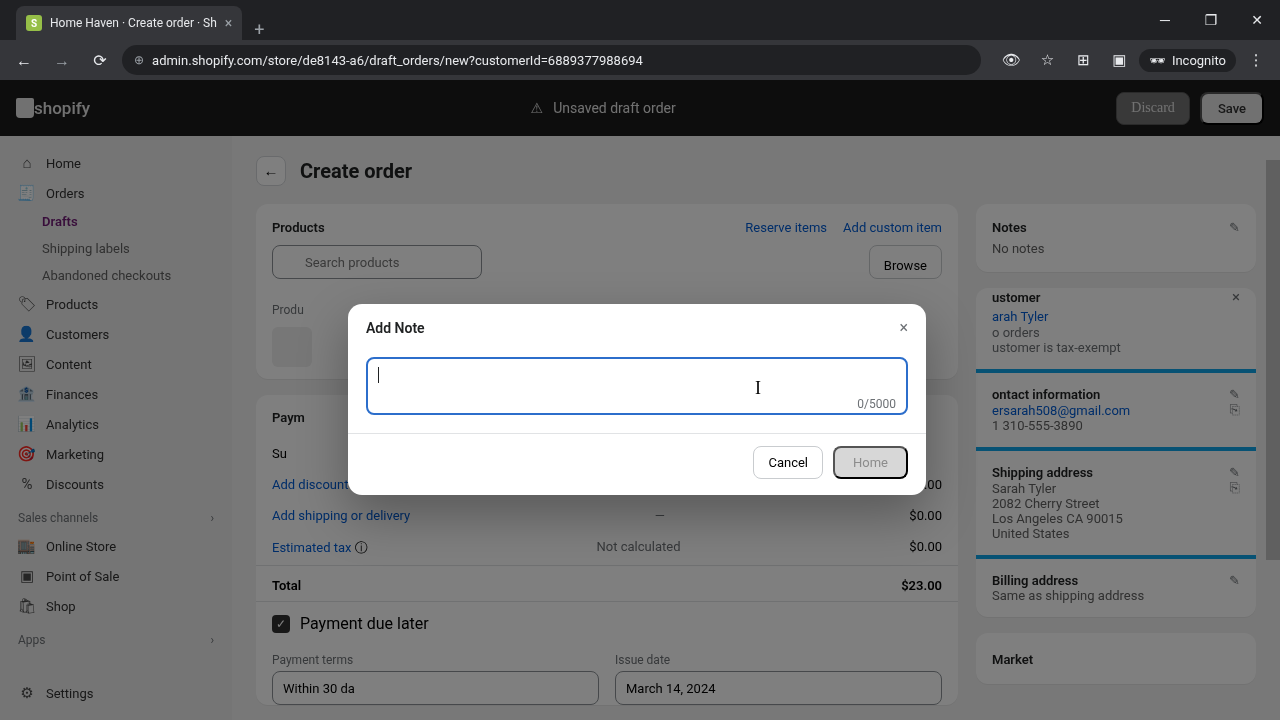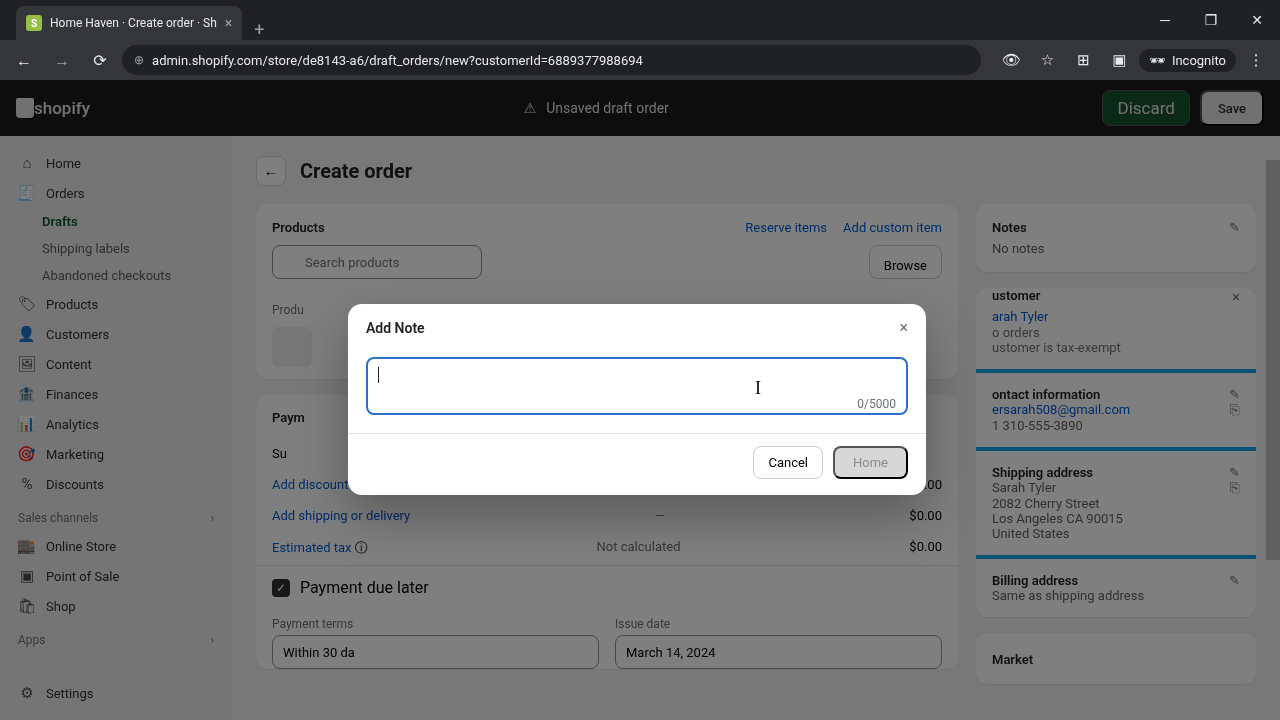--- a/index.html
+++ b/index.html
@@ -28,29 +28,29 @@
 
 .app-viewport { position: absolute; top: 80px; left: 0; right: 0; bottom: 0; background: #f1f1f1; overflow: hidden; }
 .dim-overlay { position: absolute; inset: 0; background: rgba(0,0,0,0.5); z-index: 50; }
 
 .top-banner { height: 56px; background: #1a1a1a; display: flex; align-items: center; padding: 0 16px; color: #e3e3e3; }
 .shopify-logo { display: flex; align-items: center; font-size: 17px; font-weight: 500; }
 .logo-bag { width: 18px; height: 20px; background: #e3e3e3; border-radius: 2px 2px 4px 4px; position: relative; }
 .banner-center { flex: 1; display: flex; align-items: center; justify-content: center; gap: 10px; }
 .banner-warn { font-size: 14px; display: flex; align-items: center; gap: 10px; }
 .banner-actions { display: flex; gap: 10px; }
-.discard-btn { background: #14532d; color: #e3e3e3; border: 1px solid #555; padding: 7px 14px; border-radius: 8px; font-size: 17px; }
+.discard-btn { background: #737373; color: #e3e3e3; border: 1px solid #555; padding: 7px 14px; border-radius: 8px; font-size: 14px; font-family: Liberation Serif, serif; }
 .save-btn { background: #e3e3e3; color: #303030; padding: 7px 16px; border-radius: 8px; font-size: 13px; font-weight: 500; }
 
 .admin-body { display: flex; height: calc(100% - 56px); }
 .sidebar { width: 232px; background: #ebebeb; padding: 12px 8px; display: flex; flex-direction: column; }
 .nav-item { display: flex; align-items: center; gap: 10px; padding: 6px 10px; border-radius: 8px; font-size: 13px; color: #303030; cursor: pointer; }
 .nav-item.active { background: #fff; font-weight: 600; }
 .nav-item.sub { padding-left: 34px; font-size: 13px; color: #616161; }
-.nav-item.sub.active { font-weight: 600; color: #14532d; background: transparent; }
+.nav-item.sub.active { font-weight: 600; color: #701a75; background: transparent; }
 .nav-icon { width: 18px; height: 18px; display: flex; align-items: center; justify-content: center; font-size: 15px; color: #4a4a4a; }
 .sidebar-section-label { font-size: 12px; color: #6d7175; padding: 12px 10px 6px; display: flex; justify-content: space-between; align-items: center; }
 .sidebar-spacer { flex: 1; }
 
 .main-content { flex: 1; padding: 20px 24px; background: #f1f1f1; overflow: hidden; }
 .page-header { display: flex; align-items: center; gap: 14px; margin-bottom: 18px; }
 .back-arrow { width: 30px; height: 30px; border: 1px solid #d2d5d8; border-radius: 8px; display: flex; align-items: center; justify-content: center; background: #fff; font-size: 15px; }
 .page-title { font-size: 20px; font-weight: 700; color: #202223; }
 
 .content-columns { display: flex; gap: 18px; }
@@ -79,21 +79,21 @@
 .pay-link { color: #005bd3; }
 .pay-mid { color: #6d7175; }
 .pay-total { font-weight: 600; border-top: 1px solid #e1e3e5; padding-top: 12px; }
 .checkbox-row { display: flex; align-items: center; gap: 10px; padding: 12px 16px; border-top: 1px solid #e1e3e5; }
 .chk { width: 18px; height: 18px; background: #303030; border-radius: 4px; display: flex; align-items: center; justify-content: center; color: #fff; font-size: 12px; }
 .terms-row { display: flex; gap: 16px; padding: 8px 16px 0; }
 .field-col { flex: 1; }
 .field-label { font-size: 12px; color: #6d7175; margin-bottom: 4px; }
 .field-input { width: 100%; height: 34px; border: 1px solid #8c9196; border-radius: 8px; padding: 0 10px; font-size: 13px; background: #fff; }
 
-.side-heading-row { display: flex; justify-content: space-between; align-items: flex-start; }
+.side-heading-row { display: flex; justify-content: space-between; align-items: center; }
 .pencil { color: #6d7175; font-size: 13px; }
 .close-x { color: #6d7175; font-size: 15px; }
 .side-text { font-size: 13px; color: #616161; }
 .side-link { font-size: 13px; color: #005bd3; }
 .side-sub { font-size: 13px; color: #6d7175; }
 .side-section { padding: 0 16px 14px; }
 .side-divider { border-top: 4px solid #0ea5e9; padding-top: 14px; }
 .copy-icon { color: #6d7175; font-size: 13px; }
 
 
@@ -297,20 +297,25 @@
               <div class="pay-row">
                   <a class="pay-link">Add shipping or delivery</a>
                   <span class="pay-mid">—</span>
                   <span>$0.00</span>
                 </div>
               <div class="pay-row">
                   <span><a class="pay-link">Estimated tax</a> <span>ⓘ</span></span>
                   <span class="pay-mid">Not calculated</span>
                   <span>$0.00</span>
                 </div>
+              <div class="pay-row pay-total">
+                  <span>Total</span>
+                  <span></span>
+                  <span>$23.00</span>
+                </div>
             </div>
             <div class="checkbox-row">
               <div class="chk">✓</div>
               <span>Payment due later</span>
             </div>
             <div class="terms-row">
               <div class="field-col">
                 <div class="field-label">Payment terms</div>
                 <input class="field-input" value="Within 30 da" style="">
               </div>

